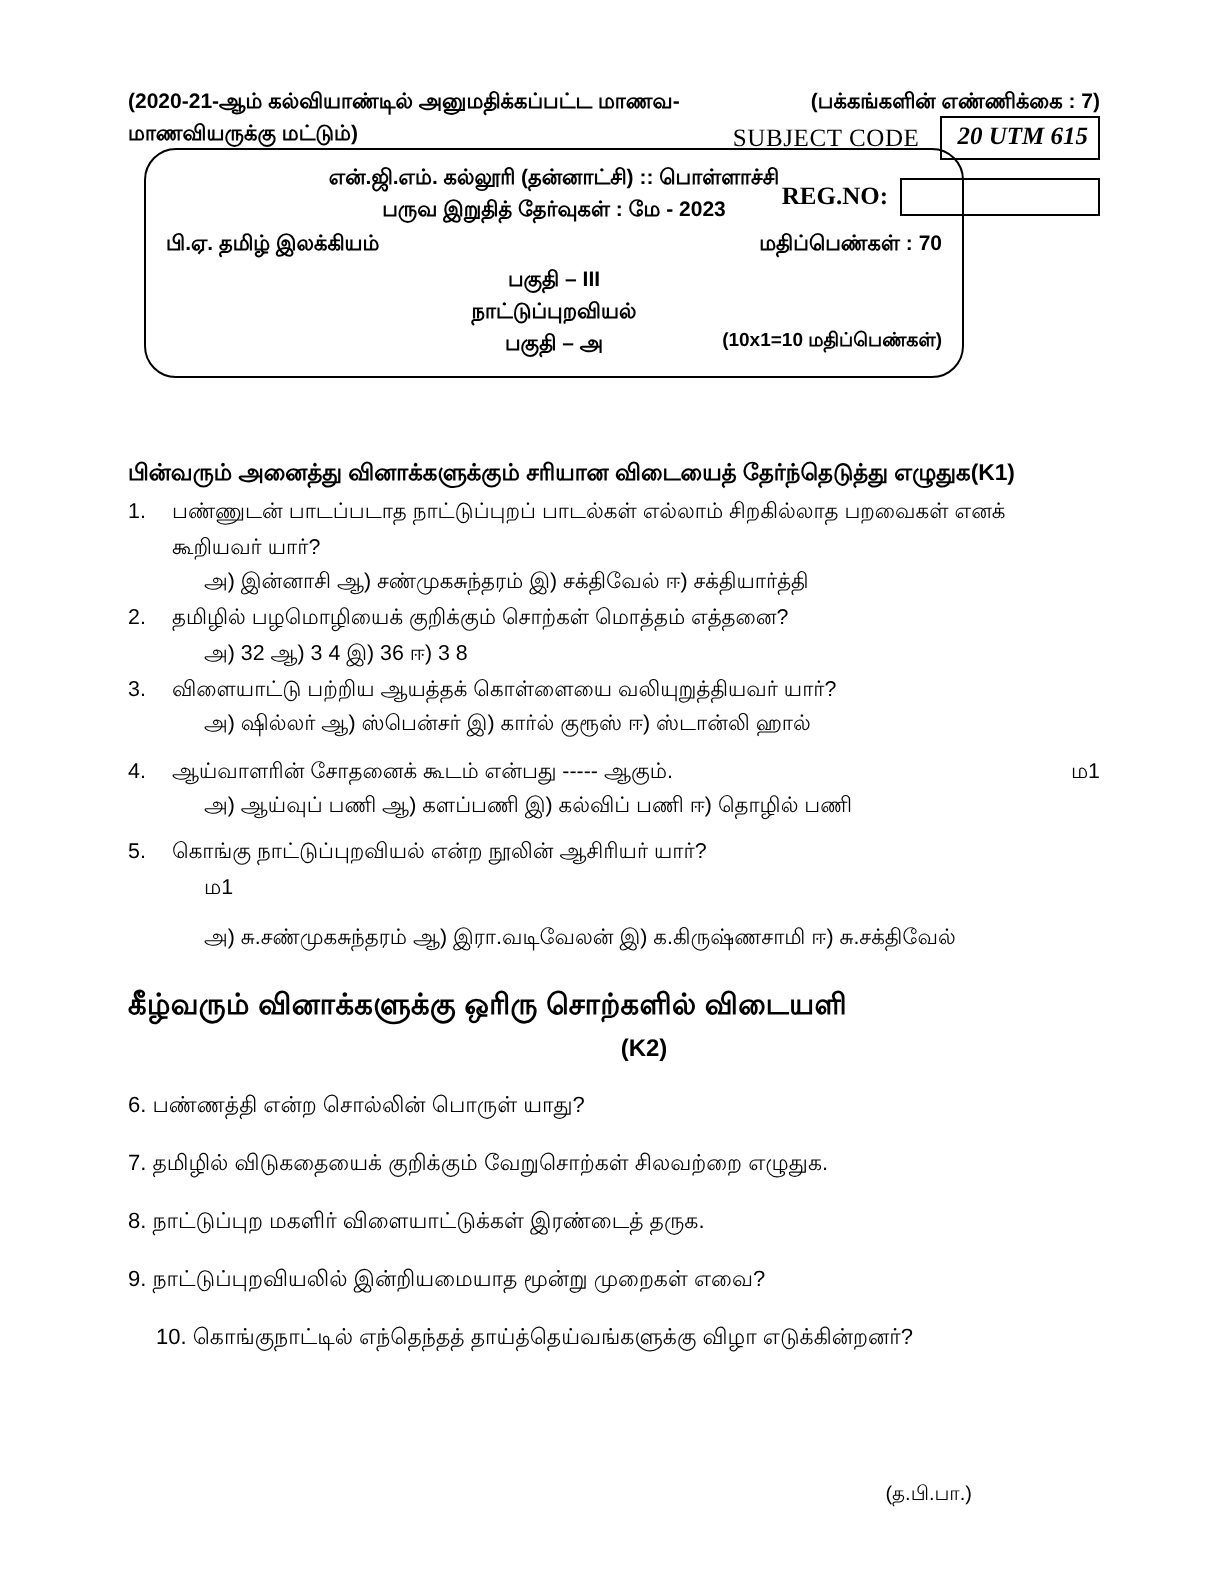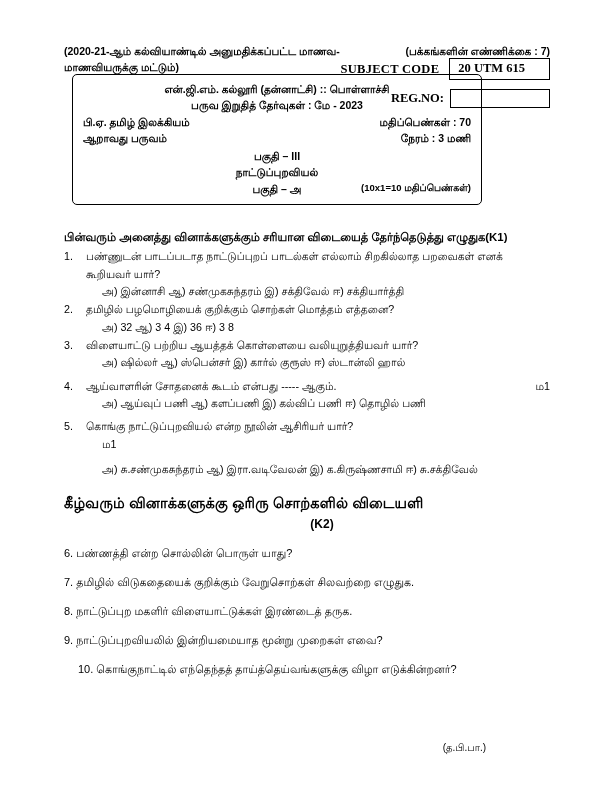--- a/index.html
+++ b/index.html
@@ -48,29 +48,30 @@
   }
   .subject-row {
     position: absolute;
     right: 0;
     top: 14px;
     display: flex;
     align-items: center;
     gap: 10px;
   }
   .subject-code-label {
-    font-weight: bold;
+    font-weight: normal;
     font-size: 12.5px;
     letter-spacing: .3px;
   }
   .subject-code-box {
     border: 1.3px solid #000;
-    padding: 2px 24px 3px 8px;
+    padding: 2px 5px 3px 8px;
     font-weight: bold;
     font-size: 12.5px;
+    font-style: italic;
   }
   .regno-row {
     position: absolute;
     right: 0;
     top: 45px;
     display: flex;
     align-items: center;
     gap: 6px;
   }
   .regno-label {
@@ -83,21 +84,21 @@
     height: 17px;
   }
 
   
   .college-box {
     position: absolute;
     left: 72px;
     top: 74px;
     width: 410px;
     border: 1.1px solid #000;
-    border-radius: 5px;
+    border-radius: 16px;
     padding: 6px 10px 7px 10px;
     box-sizing: border-box;
     font-family: "Liberation Sans", sans-serif;
     font-size: 10.5px;
     font-weight: bold;
     line-height: 1.55;
   }
   .cb-line-center {
     text-align: center;
   }
@@ -205,24 +206,20 @@
     </div>
   </div>
 
   <div class="college-box">
     <div class="cb-line-center">என்.ஜி.எம். கல்லூரி (தன்னாட்சி) :: பொள்ளாச்சி</div>
     <div class="cb-line-center">பருவ இறுதித் தேர்வுகள் : மே - 2023</div>
     <div class="cb-row">
       <span>பி.ஏ. தமிழ் இலக்கியம்</span>
       <span>மதிப்பெண்கள் : 70</span>
     </div>
-    <div class="cb-row">
-      <span>ஆறாவது பருவம்</span>
-      <span>நேரம் : 3 மணி</span>
-    </div>
     <div class="cb-part">பகுதி – III</div>
     <div class="cb-center">நாட்டுப்புறவியல்</div>
     <div class="cb-center" style="position:relative;">
       <span>பகுதி – அ</span>
       <span class="marks-right">(10x1=10 மதிப்பெண்கள்)</span>
     </div>
   </div>
 
   <div class="body-wrap">
 

